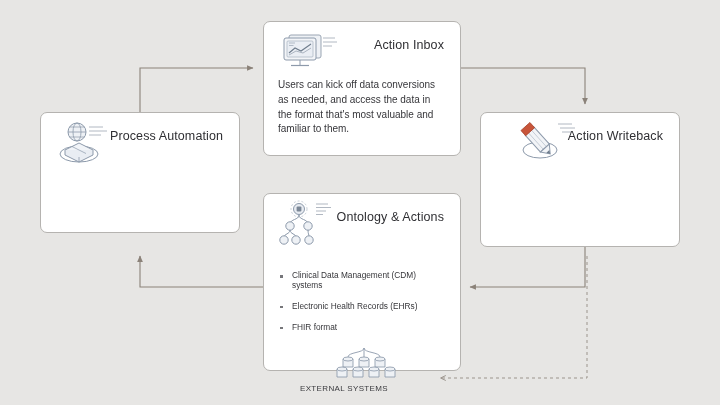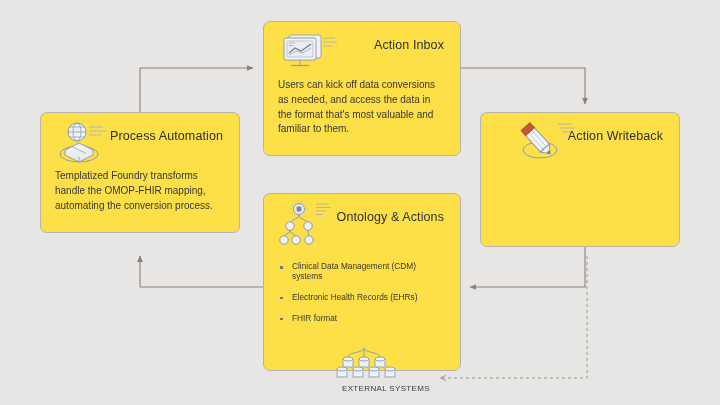--- a/index.html
+++ b/index.html
@@ -23,21 +23,21 @@
   #connectors {
     position: absolute;
     left: 0; top: 0;
     width: 720px;
     height: 405px;
     pointer-events: none;
   }
 
   .card {
     position: absolute;
-    background: #fde047;
+    background: #ffffff;
     border: 1px solid #b5b3b0;
     border-radius: 7px;
     box-sizing: border-box;
   }
   .card-head {
     position: relative;
     height: 56px;
   }
   .card-icon {
     position: absolute;
@@ -56,21 +56,21 @@
     white-space: nowrap;
   }
   .card-body {
     padding: 0 14px;
     font-size: 10px;
     line-height: 1.48;
     color: #36363a;
   }
   .bullets {
     list-style: none;
-    margin: 12px 0 0 0;
+    margin: 21px 0 0 0;
     padding: 0 14px;
   }
   .bullets li {
     position: relative;
     font-size: 8.3px;
     color: #36363a;
     padding-left: 14px;
     margin-bottom: 11px;
     line-height: 1.2;
   }
@@ -89,21 +89,21 @@
   #card-action-inbox       { left: 263px; top: 21px;  width: 198px; height: 135px; }
   #card-action-writeback   { left: 480px; top: 112px; width: 200px; height: 135px; padding-left: 24px; }
   #card-ontology-actions   { left: 263px; top: 193px; width: 198px; height: 178px; }
 
   
   #external-systems {
     position: absolute;
     left: 300px;
     top: 347px;
     width: 130px;
-    text-align: right;
+    text-align: left;
   }
   #external-systems .es-label {
     font-size: 8px;
     color: #3a3a3e;
     letter-spacing: .35px;
     margin-top: 1px;
   }
 </style>
 </head>
 <body>
@@ -151,21 +151,20 @@
           <ellipse cx="24" cy="35" rx="19" ry="8" fill="none" stroke="#8d9aab" stroke-width="1"></ellipse>
 
           <path d="M24,24 L38,31 L24,38 L10,31 z" fill="#f1f4f8" stroke="#8d9aab" stroke-width="1"></path>
           <path d="M10,31 L10,36 L24,43 L38,36 L38,31" fill="#e9edf3" stroke="#8d9aab" stroke-width="1"></path>
           <path d="M24,38 L24,43" stroke="#8d9aab" stroke-width=".8"></path>
           <path d="M17,27.5 L31,34.5" stroke="#8d9aab" stroke-width=".7"></path>
         </svg>
       </div>
       <div class="card-title">Process Automation</div>
     </div>
-    <div class="card-body">Templatized Foundry transforms handle the OMOP-FHIR mapping, automating the conversion process.</div>
   </div>
 
   <div class="card" id="card-action-inbox">
     <div class="card-head">
       <div class="card-icon">
         <svg viewBox="0 0 62 48" width="62" height="48">
 
           <rect x="11" y="7" width="32" height="23" rx="2" fill="#eef1f5" stroke="#9aa5b3" stroke-width="1"></rect>
 
           <rect x="6" y="10" width="32" height="22" rx="2" fill="#f3f5f8" stroke="#8d9aab" stroke-width="1"></rect>

